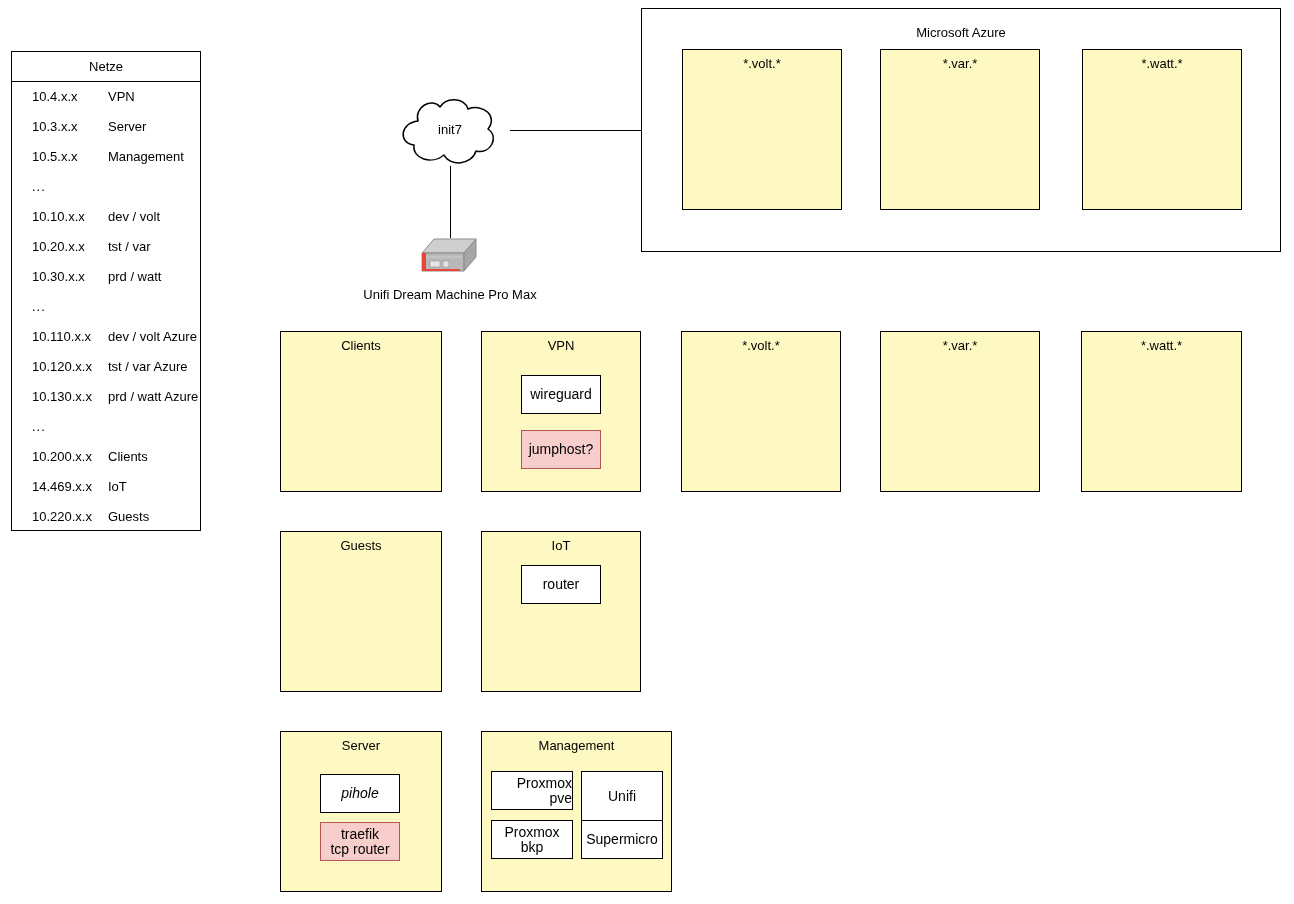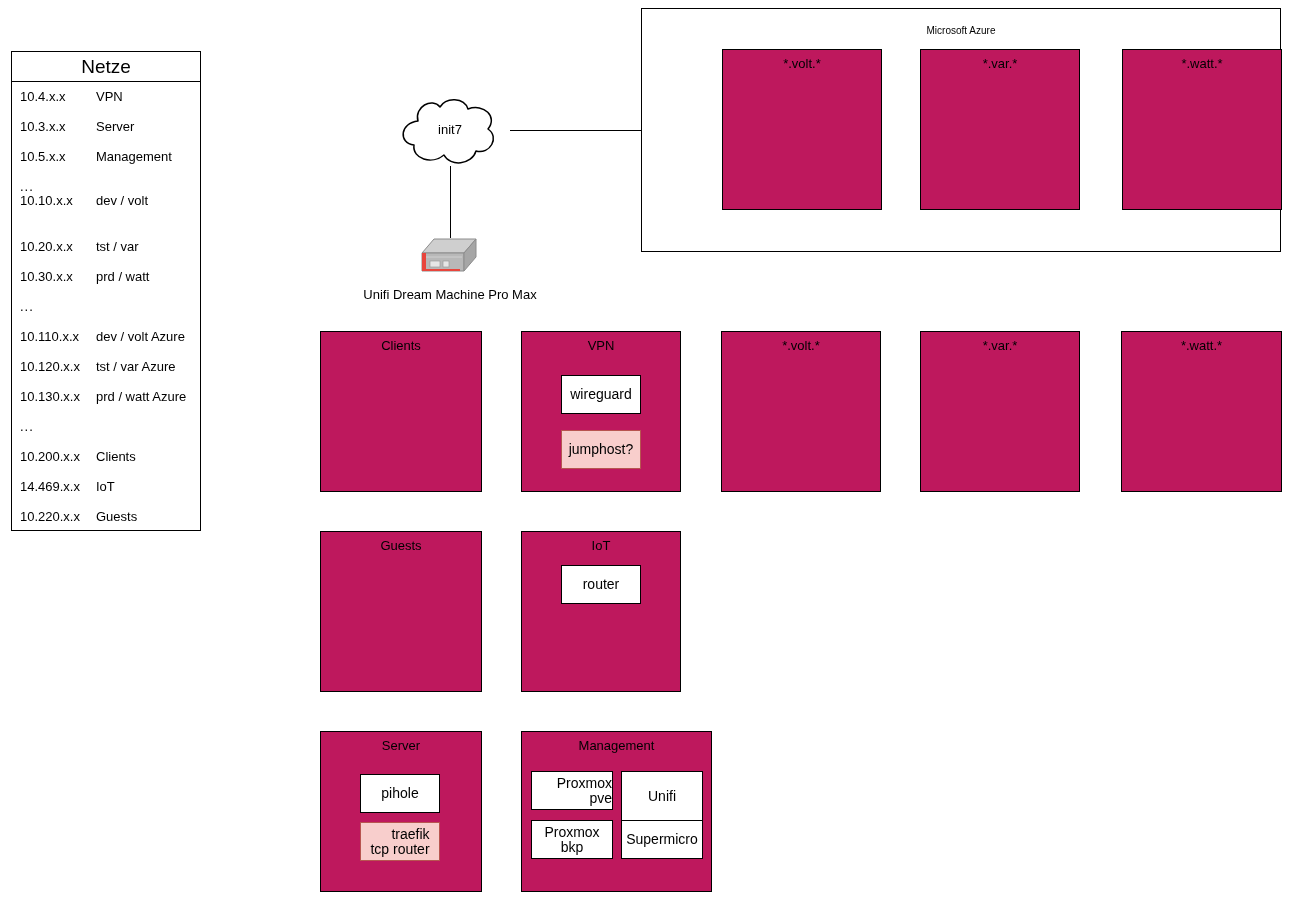--- a/index.html
+++ b/index.html
@@ -32,27 +32,28 @@
     width: 190px;
     height: 480px;
     border: 1.6px solid #000;
     box-sizing: border-box;
     background: #fff;
   }
   #netze-header {
     height: 30px;
     line-height: 30px;
     text-align: center;
-    font-size: 19px;
+    font-size: 13px;
     border-bottom: 1.6px solid #000;
     box-sizing: border-box;
   }
   #netze-body {
     position: relative;
     height: 448px;
+    margin-left: 12px;
   }
   .netze-row {
     position: absolute;
     left: 0;
     width: 100%;
     height: 30px;
     line-height: 30px;
     font-size: 13px;
     white-space: nowrap;
   }
@@ -68,22 +69,21 @@
   }
   .netze-row.ellipsis .netze-cidr {
     letter-spacing: 1px;
   }
 
   
   .zone-box {
     position: absolute;
     border: 1.6px solid #000;
     box-sizing: border-box;
-    background: #be185d;
-    margin-left: 40px;
+    background: #fef9c3;
   }
   .zone-title {
     position: absolute;
     left: 0;
     right: 0;
     top: 6px;
     text-align: center;
     font-size: 13px;
     line-height: 16px;
   }
@@ -96,41 +96,40 @@
     align-items: center;
     justify-content: center;
     text-align: center;
     font-size: 14px;
     line-height: 15px;
     white-space: pre-line;
   }
   .node-box.highlight {
     background: #f8cecc;
     border-color: #b85450;
-    text-align: right;
   }
 
   
   #azure-container {
     position: absolute;
     left: 641px;
     top: 8px;
     width: 640px;
     height: 244px;
     border: 1.6px solid #000;
     box-sizing: border-box;
     background: #fff;
   }
   #azure-title {
     position: absolute;
     left: 0;
     right: 0;
     top: 16px;
     text-align: center;
-    font-size: 10px;
+    font-size: 13px;
   }
 
   
   #cloud {
     position: absolute;
     left: 388px;
     top: 95px;
     width: 124px;
     height: 72px;
   }
@@ -187,21 +186,21 @@
         <span class="netze-label">Server</span>
       </div>
       <div class="netze-row" style="top:60px">
         <span class="netze-cidr">10.5.x.x</span>
         <span class="netze-label">Management</span>
       </div>
       <div class="netze-row ellipsis" style="top:90px">
         <span class="netze-cidr">...</span>
         <span class="netze-label"></span>
       </div>
-      <div class="netze-row" style="top:104px">
+      <div class="netze-row" style="top:120px">
         <span class="netze-cidr">10.10.x.x</span>
         <span class="netze-label">dev / volt</span>
       </div>
       <div class="netze-row" style="top:150px">
         <span class="netze-cidr">10.20.x.x</span>
         <span class="netze-label">tst / var</span>
       </div>
       <div class="netze-row" style="top:180px">
         <span class="netze-cidr">10.30.x.x</span>
         <span class="netze-label">prd / watt</span>
@@ -318,21 +317,21 @@
     <div class="zone-title">Guests</div>
   </div>
 
   <div class="zone-box" style="left:481px; top:531px; width:160px; height:161px;">
     <div class="zone-title">IoT</div>
     <div class="node-box" style="left:39px; top:33px; width:80px; height:39px;">router</div>
   </div>
 
   <div class="zone-box" style="left:280px; top:731px; width:162px; height:161px;">
     <div class="zone-title">Server</div>
-    <div class="node-box" style="left:39px; top:42px; width:80px; height:39px;">pihole</div>
+    <div class="node-box" style="left:39px; top:42px; width:80px; height:39px;font-style:italic;">pihole</div>
     <div class="node-box highlight" style="left:39px; top:90px; width:80px; height:39px;">traefik
 tcp router</div>
   </div>
 
   <div class="zone-box" style="left:481px; top:731px; width:191px; height:161px;">
     <div class="zone-title">Management</div>
     <div class="node-box" style="left:9px; top:39px; width:82px; height:39px;text-align:right;">Proxmox pve</div>
     <div class="node-box" style="left:99px; top:39px; width:82px; height:50px;">Unifi</div>
     <div class="node-box" style="left:9px; top:88px; width:82px; height:39px;">Proxmox bkp</div>
     <div class="node-box" style="left:99px; top:88px; width:82px; height:39px;">Supermicro</div>

